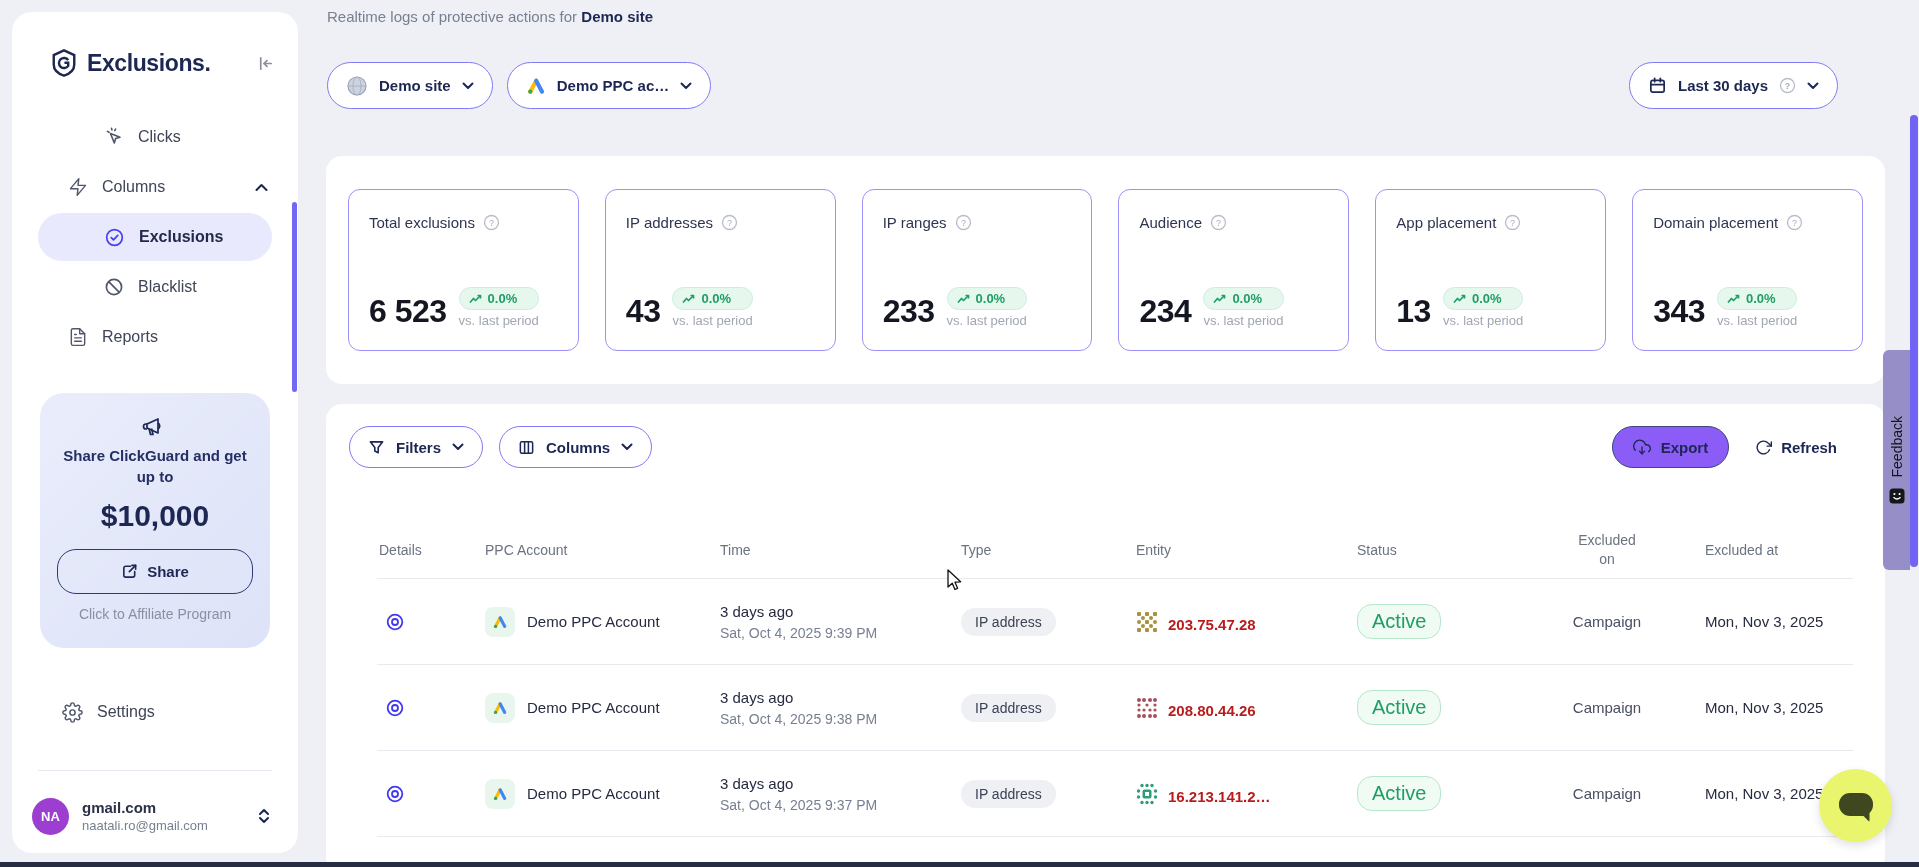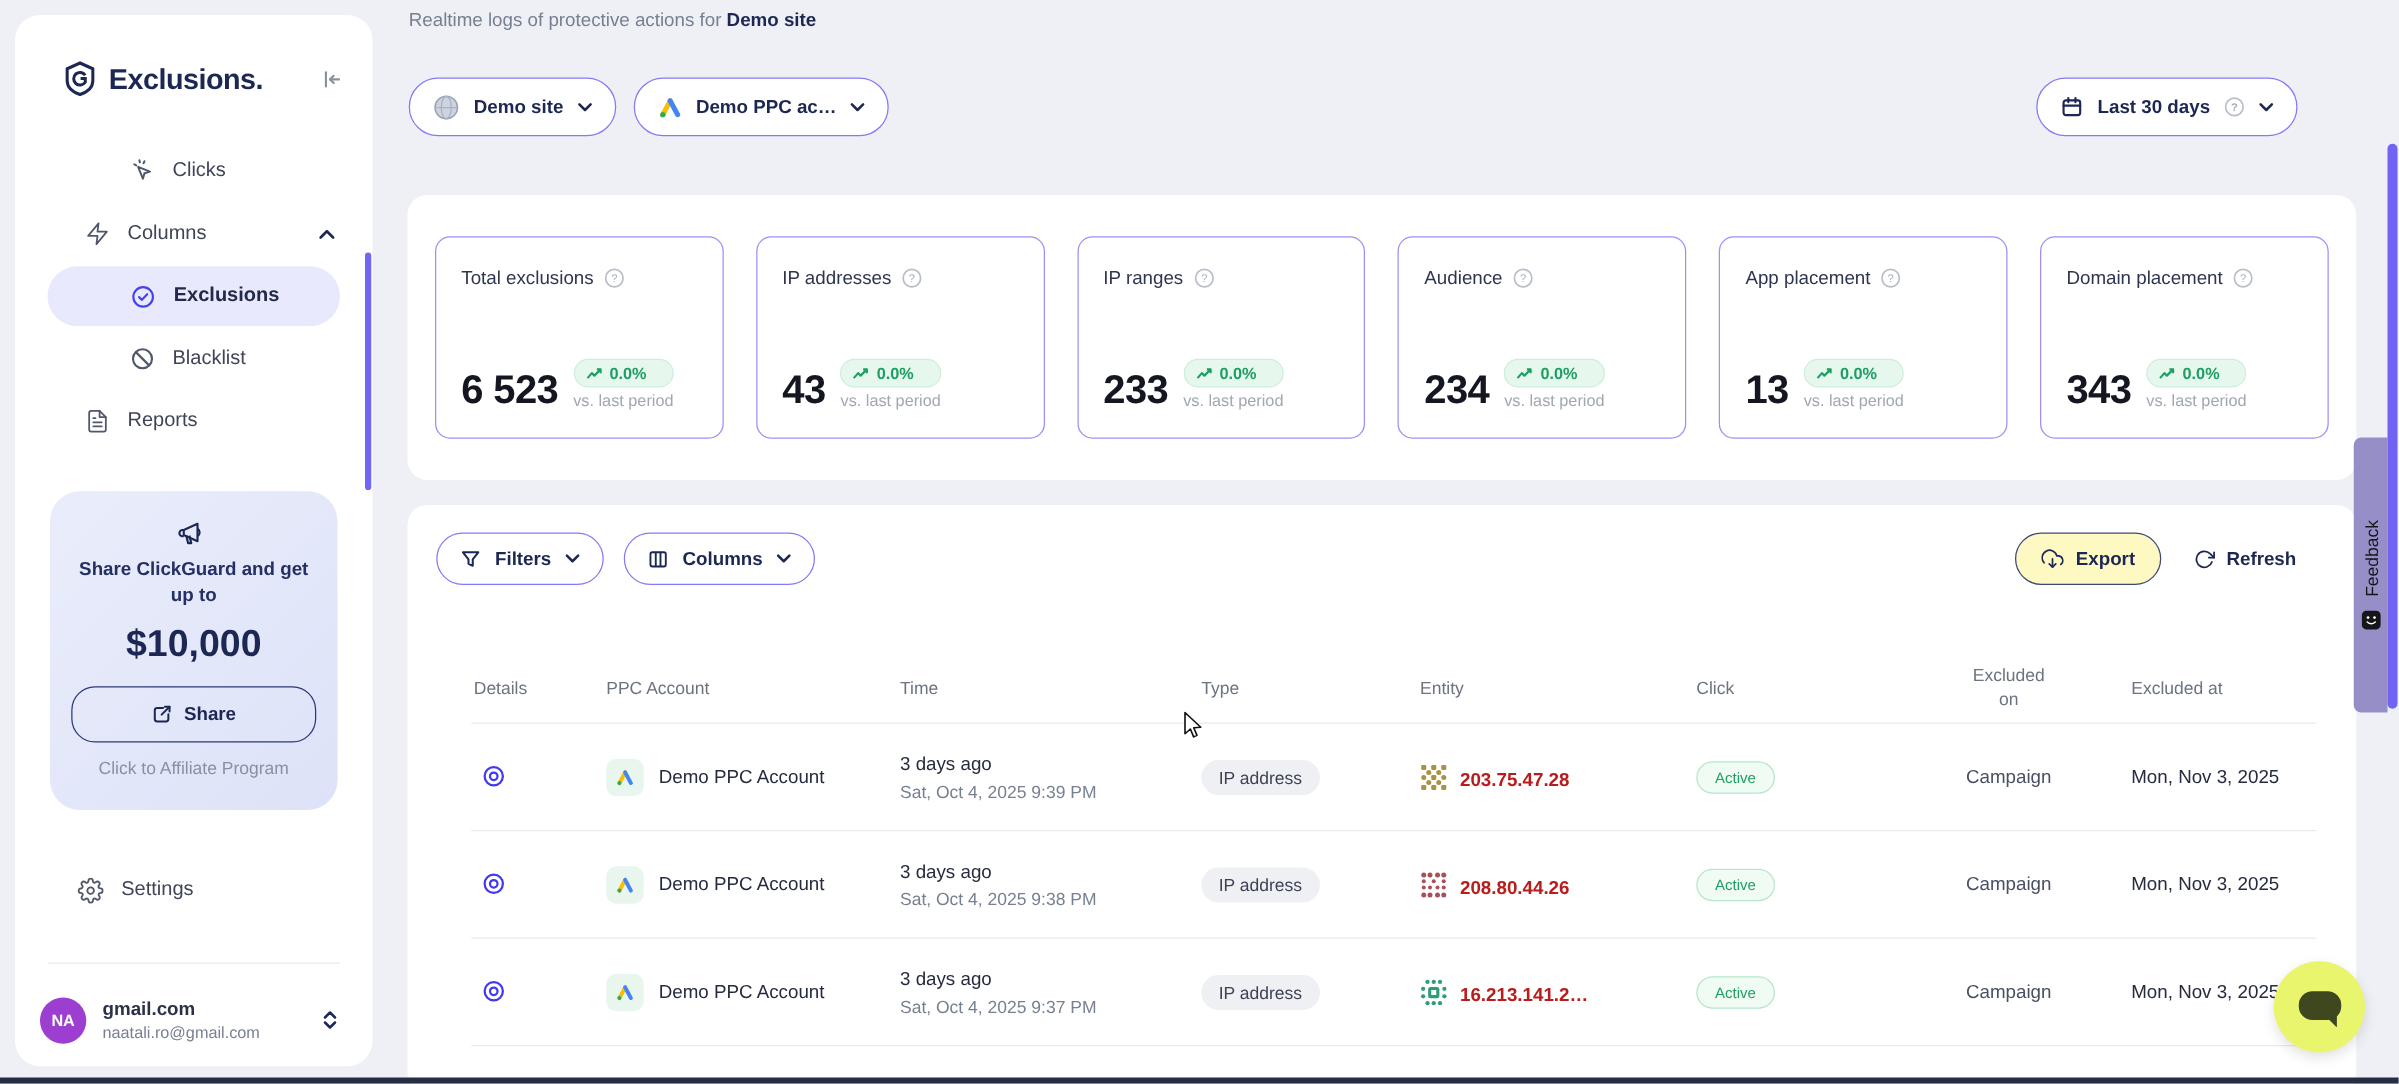--- a/index.html
+++ b/index.html
@@ -73,42 +73,42 @@
 
   
   .table-card { position:absolute; left:326px; top:404px; width:1559px; height:470px;
                 background:#fff; border-radius:16px; z-index:1; }
   .toolbar { position:absolute; left:23px; right:48px; top:22px; display:flex; align-items:center; gap:16px; }
   .tb-pill { display:inline-flex; align-items:center; gap:11px; height:42px; padding:0 18px;
              border:1.5px solid #837af5; border-radius:21px; background:#fff;
              font-size:15px; font-weight:600; color:#1c2753; cursor:pointer; }
   .tb-right { margin-left:auto; display:flex; align-items:center; gap:26px; }
   .export-pill { display:inline-flex; align-items:center; gap:10px; height:42px; padding:0 20px;
-                 border:1.5px solid #3b4878; border-radius:21px; background:#fef9c3;
+                 border:1.5px solid #3b4878; border-radius:21px; background:#8b5cf6;
                  font-size:15px; font-weight:600; color:#1c2753; cursor:pointer; }
   .refresh-btn { display:inline-flex; align-items:center; gap:9px; font-size:15px; font-weight:600;
                  color:#1c2753; background:none; border:none; cursor:pointer; }
   .grid-cols { display:grid; grid-template-columns:108px 235px 241px 175px 221px 190px 120px 186px; align-items:center; }
   .thead { position:absolute; left:51px; top:118px; width:1476px; height:57px;
            border-bottom:1px solid #e8eaf0; color:#6b7280; font-size:14px; }
   .th-excluded { text-align:center; } .th-excluded span { display:inline-block; max-width:72px; line-height:1.35; }
   .th-expires { padding-left:38px; }
   .tbody { position:absolute; left:51px; top:175px; width:1476px; }
   .trow { height:86px; border-bottom:1px solid #e8eaf0; }
   .cell-details { padding-left:4px; }
   .eye-btn { background:none; border:none; cursor:pointer; padding:4px; }
   .cell-acct { display:flex; align-items:center; gap:12px; font-size:15px; color:#262b40; }
   .ads-chip { width:30px; height:30px; border-radius:8px; background:#e9f6ee; display:flex; align-items:center; justify-content:center; }
   .cell-time .t1 { font-size:15px; color:#262b40; }
   .cell-time .t2 { font-size:14px; color:#778091; margin-top:5px; }
   .type-pill { display:inline-block; background:#eef0f3; border-radius:15px; padding:6px 14px;
                font-size:14px; color:#3c4254; }
   .cell-entity { display:flex; align-items:flex-end; gap:10px; font-size:15px; font-weight:700; color:#b91c1c; }
   .status-pill { display:inline-block; border:1px solid #b6e7cb; background:#f0fbf4; color:#1f9e63;
-                 border-radius:15px; padding:5px 14px; font-size:12px; }
+                 border-radius:15px; padding:5px 14px; font-size:20px; }
   .cell-excluded { text-align:center; font-size:15px; color:#4a5064; }
   .cell-expires { padding-left:38px; font-size:15px; color:#262b40; }
 
   
   .feedback-tab { position:absolute; left:1883px; top:350px; width:27px; height:220px;
                   background:#968fc7; border-radius:6px 0 0 6px; z-index:20;
                   display:flex; flex-direction:column; align-items:center; justify-content:center; gap:10px; cursor:pointer; }
   .feedback-label { writing-mode:vertical-rl; transform:rotate(180deg); font-size:14px; color:#15151a; }
   .page-scrollbar { position:absolute; left:1910px; top:115px; width:8px; height:452px;
                     background:#7163f4; border-radius:4px; z-index:21; }
@@ -528,21 +528,21 @@
       </button>
     </div>
   </div>
 
   <div class="thead grid-cols">
     <div style="padding-left:2px;">Details</div>
     <div>PPC Account</div>
     <div>Time</div>
     <div>Type</div>
     <div>Entity</div>
-    <div>Click</div>
+    <div>Status</div>
     <div class="th-excluded"><span>Excluded on</span></div>
     <div class="th-expires">Excluded at</div>
   </div>
 
   <div class="tbody">
 
     <div class="trow grid-cols">
       <div class="cell-details"><button class="eye-btn">
         <svg width="20" height="20" viewBox="0 0 20 20" fill="none" stroke="#4338f0" stroke-width="1.8">
               <circle cx="10" cy="10" r="7.3"></circle>

